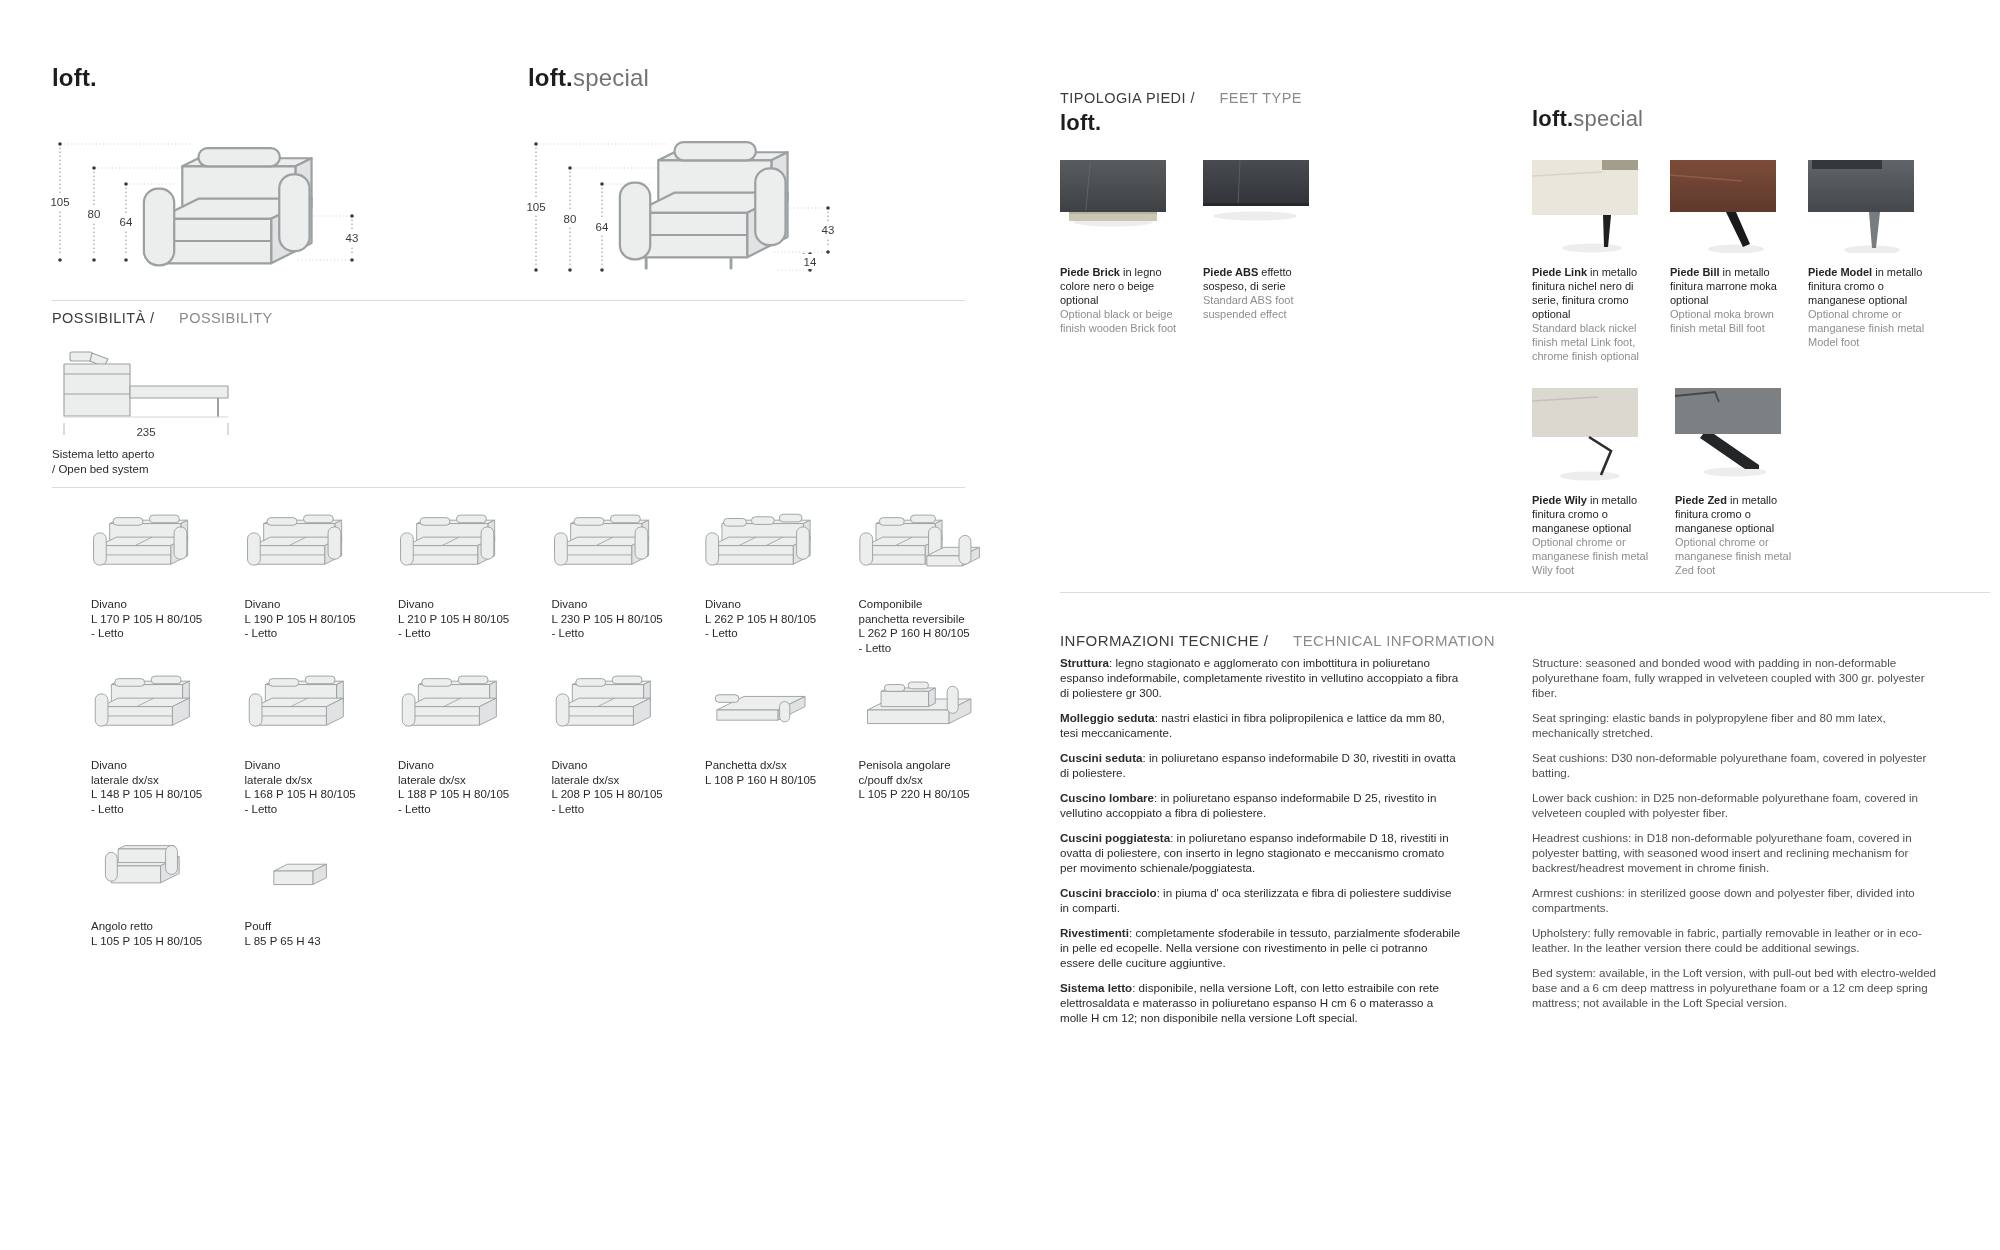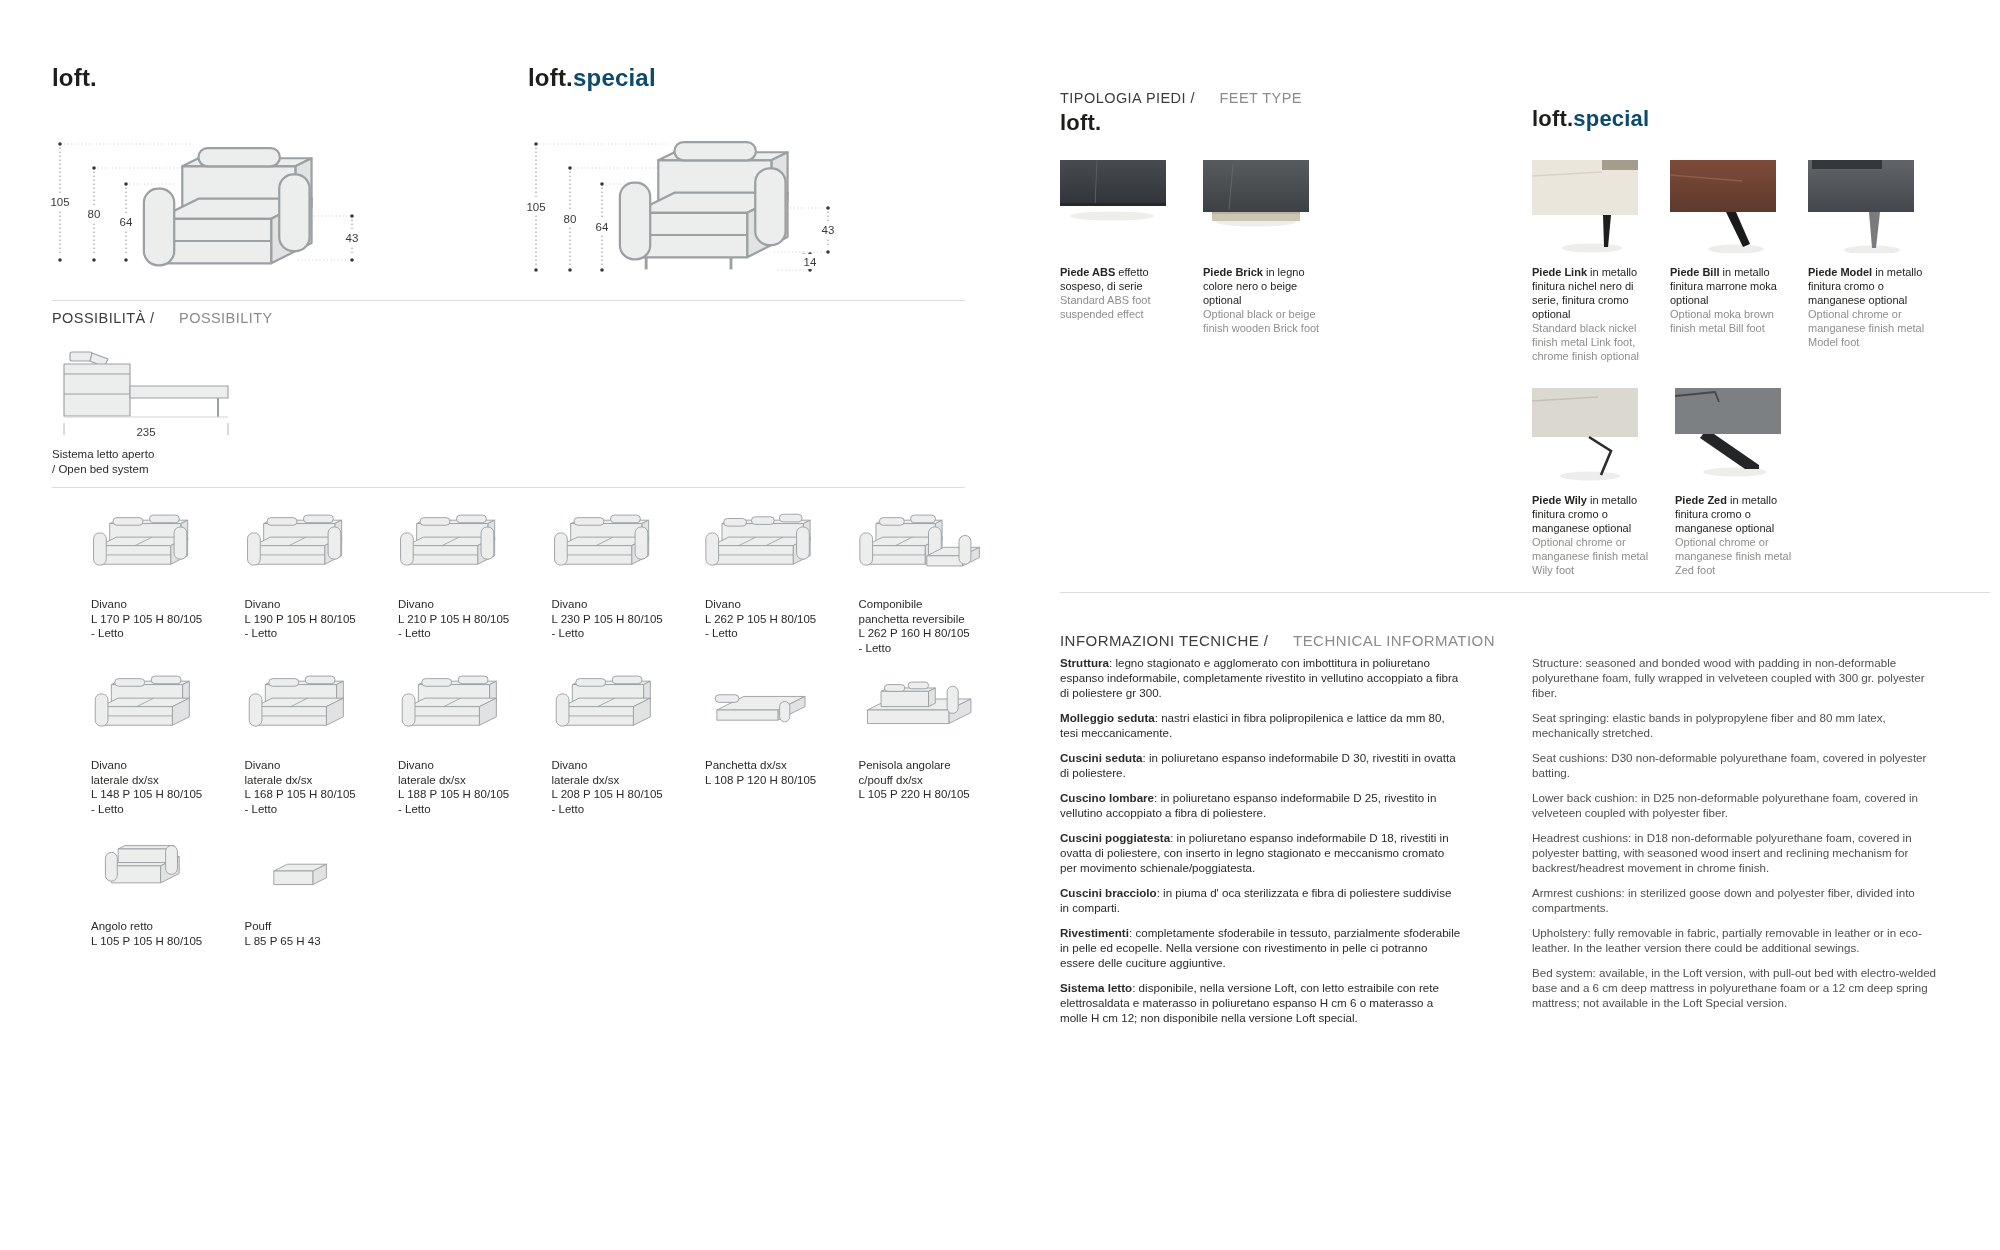--- a/index.html
+++ b/index.html
@@ -1,20 +1,20 @@
 <!DOCTYPE html>
 <html><head>
 <meta charset="utf-8">
 <style>
   html,body{margin:0;padding:0;background:#ffffff;}
   #canvas{position:relative;width:2000px;height:1250px;background:#ffffff;overflow:hidden;
           font-family:"Liberation Sans",sans-serif;color:#1d1d1b;}
   .abs{position:absolute;}
   .h1{font-size:24px;font-weight:700;letter-spacing:.2px;color:#1d1d1b;text-align:right;}
-  .h1 .light{font-weight:700;color:#0c4a6e;}
+  .h1 .light{font-weight:400;color:#737373;}
   .sec{font-size:14.5px;letter-spacing:.45px;color:#3c3c3a;}
   .sec .en{color:#8b8b89;margin-left:20px;}
   .rule{height:1px;background:#dcdcda;}
   .small{font-size:11.5px;line-height:15px;color:#2a2a28;}
   #variants{display:grid;grid-template-columns:repeat(6,1fr);column-gap:8px;row-gap:16px;}
   .vcell .thumb{height:78px;display:flex;align-items:flex-end;}
   .vcell .lines{margin-top:9px;font-size:11.5px;line-height:14.5px;color:#2a2a28;}
   .feet-row{display:grid;column-gap:37px;}
   .feet-row.cols2{grid-template-columns:106px 106px;column-gap:37px;}
   .feet-row.cols3{grid-template-columns:106px 106px 106px;column-gap:32px;}
@@ -403,21 +403,21 @@
           <svg width="128" height="78" viewBox="0 0 150 92" preserveAspectRatio="xMinYMax meet">
             <polygon points="14,46 86,46 118,30 46,30" fill="#eceded" stroke="#9ba0a3" stroke-width="1.1" stroke-linejoin="round"></polygon>
             <polygon points="86,46 118,30 118,42 86,58" fill="#e0e2e3" stroke="#9ba0a3" stroke-width="1.1" stroke-linejoin="round"></polygon>
             <polygon points="14,46 86,46 86,58 14,58" fill="#eceded" stroke="#9ba0a3" stroke-width="1.1" stroke-linejoin="round"></polygon>
             <rect x="12" y="28" width="28" height="9" rx="4.5" fill="#eceded" stroke="#9ba0a3" stroke-width="1.1"></rect>
             <rect x="88" y="36" width="12" height="24" rx="6" fill="#eceded" stroke="#9ba0a3" stroke-width="1.1"></rect>
           </svg>
         </div>
         <div class="lines">
           <div>Panchetta dx/sx</div>
-          <div>L 108 P 120 H 80/105</div>
+          <div>L 108 P 160 H 80/105</div>
         </div>
       </div>
       <div class="vcell">
         <div class="thumb">
           <svg width="128" height="78" viewBox="0 0 150 92" preserveAspectRatio="xMinYMax meet">
             <polygon points="10,46 106,46 132,33 36,33" fill="#eceded" stroke="#9ba0a3" stroke-width="1.1" stroke-linejoin="round"></polygon>
             <polygon points="106,46 132,33 132,49 106,62" fill="#e0e2e3" stroke="#9ba0a3" stroke-width="1.1" stroke-linejoin="round"></polygon>
             <polygon points="10,46 106,46 106,62 10,62" fill="#eceded" stroke="#9ba0a3" stroke-width="1.1" stroke-linejoin="round"></polygon>
             <polygon points="26,24 82,24 90,20 34,20" fill="#eceded" stroke="#9ba0a3" stroke-width="1.1" stroke-linejoin="round"></polygon>
             <polygon points="82,24 90,20 90,38 82,42" fill="#e0e2e3" stroke="#9ba0a3" stroke-width="1.1" stroke-linejoin="round"></polygon>
@@ -466,55 +466,55 @@
       </div>
     </div>
 
   <div class="abs sec" style="left:1060px;top:90px;">
     <span>TIPOLOGIA PIEDI</span><span> / </span><span class="en">FEET TYPE</span>
   </div>
   <div class="abs h1" style="left:1060px;top:110px;font-size:22px;">
     <span>loft.</span>
   </div>
   <div class="abs feet-row cols2" id="loft-feet" style="left:1060px;top:160px;">
-      <div>
-        <div class="foot-photo" style="height: 93px;">
-          <svg width="106" height="72" viewBox="0 0 106 72">
-            <defs>
-              <linearGradient id="gabs" x1="0" y1="0" x2="0" y2="1">
-                <stop offset="0" stop-color="#484b50"></stop>
-                <stop offset="1" stop-color="#303337"></stop>
-              </linearGradient>
-            </defs>
-    <ellipse cx="52" cy="56" rx="42" ry="4.5" fill="#ededec"></ellipse>
-            <rect width="106" height="46" fill="url(#gabs)"></rect>
-    <line x1="37" y1="0" x2="35" y2="46" stroke="#5a5d61" stroke-width="1"></line>
-    <rect y="43" width="106" height="3" fill="#26292c"></rect>
-          </svg>
-        </div>
-        <div class="foot-caption"><b>Piede ABS</b><span> effetto sospeso, di serie</span><span class="en">Standard ABS foot suspended effect</span></div>
-      </div>
       <div>
         <div class="foot-photo" style="height: 93px;">
           <svg width="106" height="72" viewBox="0 0 106 72">
             <defs>
               <linearGradient id="gbrk" x1="0" y1="0" x2="0" y2="1">
                 <stop offset="0" stop-color="#595c5f"></stop>
                 <stop offset="1" stop-color="#3e4144"></stop>
               </linearGradient>
             </defs>
     <ellipse cx="53" cy="62" rx="40" ry="4.5" fill="#ededec"></ellipse>
             <rect width="106" height="52" fill="url(#gbrk)"></rect>
     <line x1="30" y1="4" x2="26" y2="50" stroke="#6a6d70" stroke-width="1" opacity="0.7"></line>
     <rect x="9" y="52" width="88" height="9" fill="#ccc7b4"></rect>
             <rect x="9" y="52" width="88" height="2" fill="#b8b3a0"></rect>
           </svg>
         </div>
         <div class="foot-caption"><b>Piede Brick</b><span> in legno colore nero o beige optional</span><span class="en">Optional black or beige finish wooden Brick foot</span></div>
       </div>
+      <div>
+        <div class="foot-photo" style="height: 93px;">
+          <svg width="106" height="72" viewBox="0 0 106 72">
+            <defs>
+              <linearGradient id="gabs" x1="0" y1="0" x2="0" y2="1">
+                <stop offset="0" stop-color="#484b50"></stop>
+                <stop offset="1" stop-color="#303337"></stop>
+              </linearGradient>
+            </defs>
+    <ellipse cx="52" cy="56" rx="42" ry="4.5" fill="#ededec"></ellipse>
+            <rect width="106" height="46" fill="url(#gabs)"></rect>
+    <line x1="37" y1="0" x2="35" y2="46" stroke="#5a5d61" stroke-width="1"></line>
+    <rect y="43" width="106" height="3" fill="#26292c"></rect>
+          </svg>
+        </div>
+        <div class="foot-caption"><b>Piede ABS</b><span> effetto sospeso, di serie</span><span class="en">Standard ABS foot suspended effect</span></div>
+      </div>
     </div>
 
   <div class="abs h1" style="left:1532px;top:106px;font-size:22px;">
     <span>loft.</span><span class="light">special</span>
   </div>
   <div class="abs feet-row cols2" id="special-feet-2" style="left:1532px;top:388px;">
       <div>
         <div class="foot-photo short" style="height: 93px;">
           <svg width="106" height="93" viewBox="0 0 106 93">
             <ellipse cx="58" cy="88" rx="30" ry="4.5" fill="#ededec"></ellipse>

